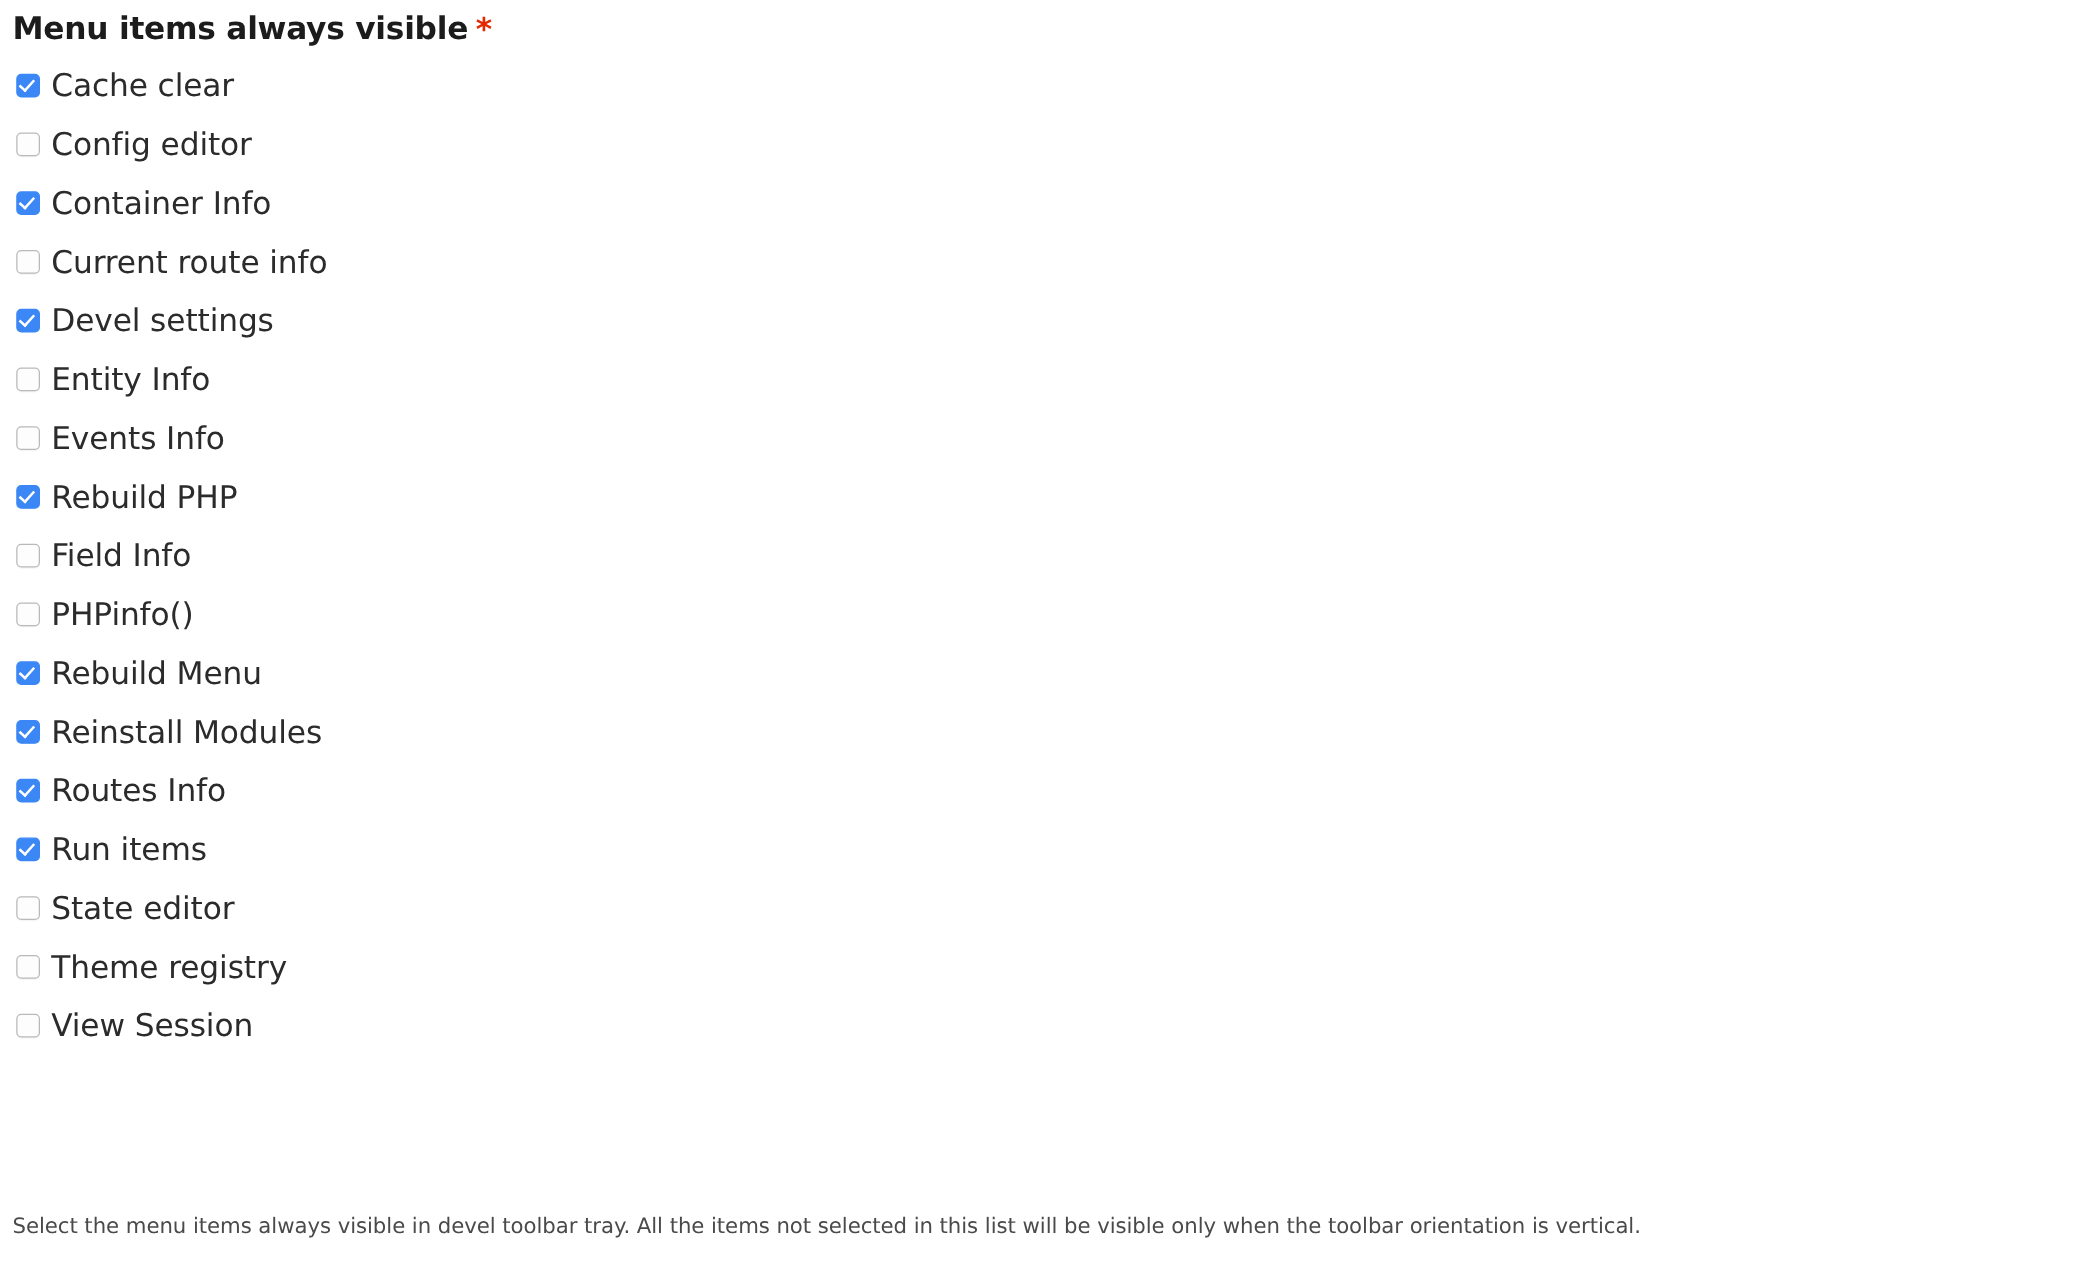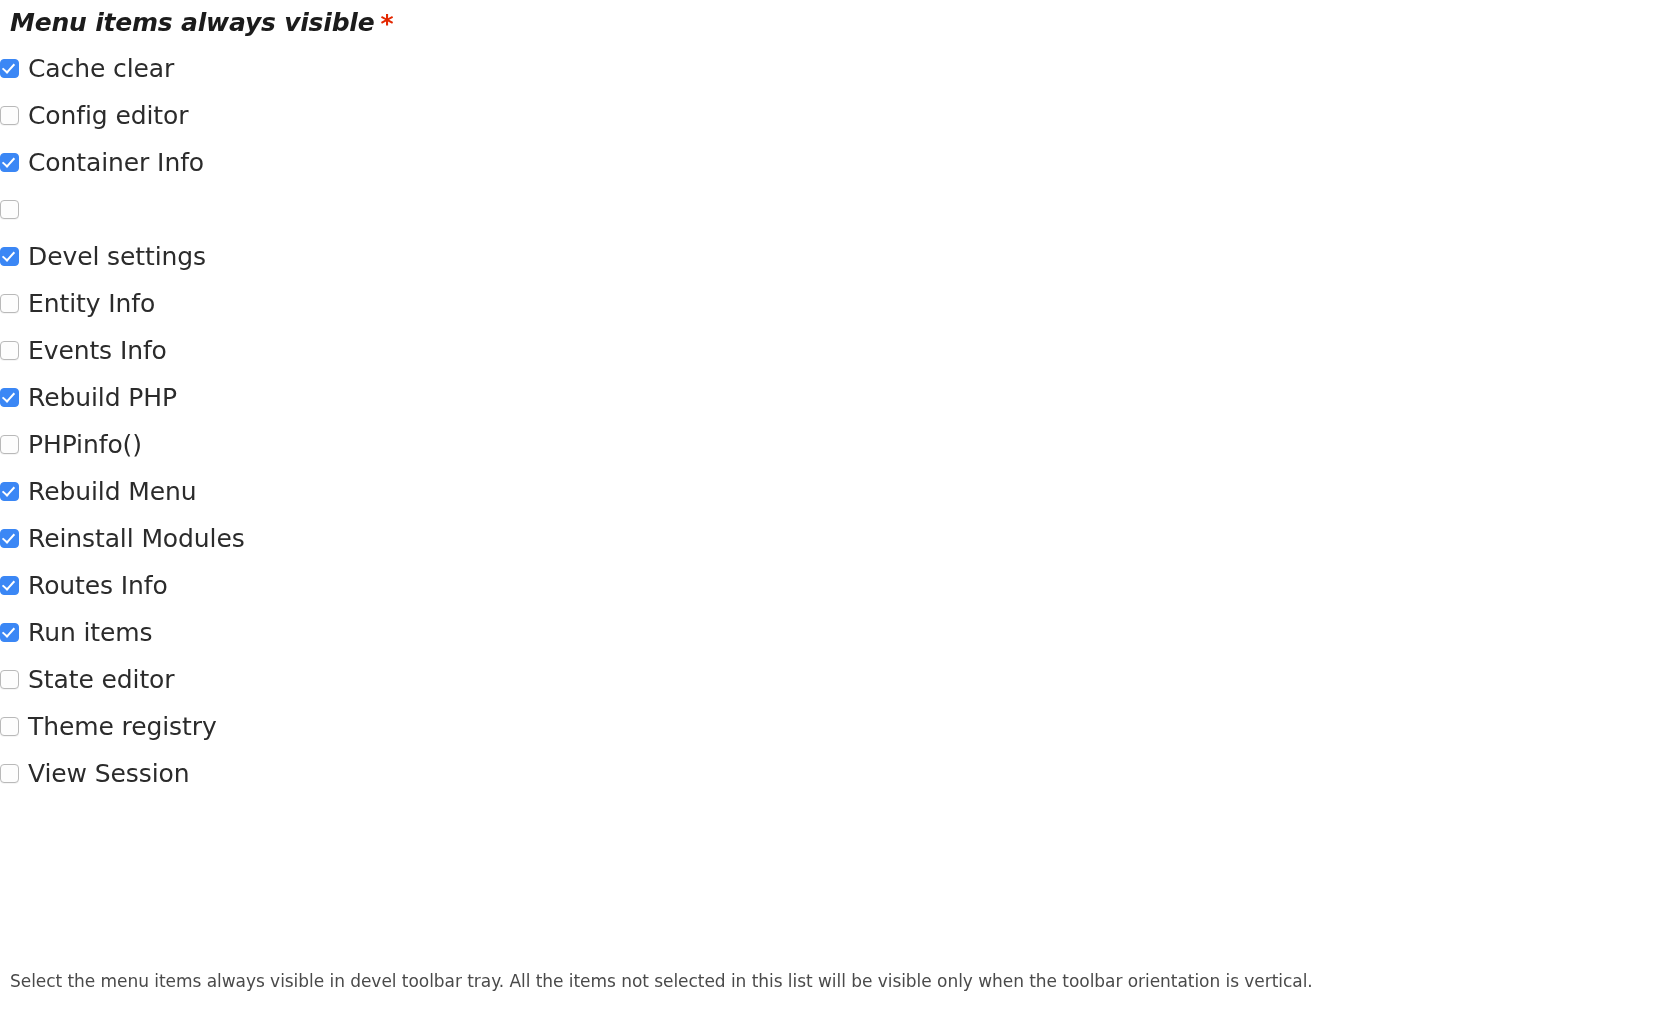--- a/index.html
+++ b/index.html
@@ -26,21 +26,20 @@
   .field-label {
     position: absolute;
     left: 10px;
     top: 8px;
     font-size: 25px;
     font-weight: bold;
     color: #1c1c1c;
     letter-spacing: -0.2px;
     white-space: nowrap;
     line-height: 30px;
-    font-style: italic;
   }
 
   .required-mark {
     color: #e32700;
     font-weight: bold;
     font-size: 25px;
     margin-left: 6px;
     vertical-align: top;
     position: relative;
     top: 1px;
@@ -51,20 +50,21 @@
     left: 0;
     top: 50px;
     width: 1680px;
   }
 
   .checkbox-row {
     position: relative;
     height: 47px;
     display: flex;
     align-items: flex-start;
+    padding-left: 13px;
   }
 
   .cb {
     position: relative;
     flex: 0 0 auto;
     width: 19px;
     height: 19px;
     border-radius: 4px;
     box-sizing: border-box;
     margin-top: 9px;
@@ -134,20 +134,21 @@
         <span class="cb-label">Config editor</span>
       </div>
       <div class="checkbox-row">
         <span class="cb checked">
           <span class="tick"></span>
         </span>
         <span class="cb-label">Container Info</span>
       </div>
       <div class="checkbox-row">
         <span class="cb unchecked"></span>
+        <span class="cb-label">Current route info</span>
       </div>
       <div class="checkbox-row">
         <span class="cb checked">
           <span class="tick"></span>
         </span>
         <span class="cb-label">Devel settings</span>
       </div>
       <div class="checkbox-row">
         <span class="cb unchecked"></span>
         <span class="cb-label">Entity Info</span>
@@ -157,20 +158,24 @@
         <span class="cb-label">Events Info</span>
       </div>
       <div class="checkbox-row">
         <span class="cb checked">
           <span class="tick"></span>
         </span>
         <span class="cb-label">Rebuild PHP</span>
       </div>
       <div class="checkbox-row">
         <span class="cb unchecked"></span>
+        <span class="cb-label">Field Info</span>
+      </div>
+      <div class="checkbox-row">
+        <span class="cb unchecked"></span>
         <span class="cb-label">PHPinfo()</span>
       </div>
       <div class="checkbox-row">
         <span class="cb checked">
           <span class="tick"></span>
         </span>
         <span class="cb-label">Rebuild Menu</span>
       </div>
       <div class="checkbox-row">
         <span class="cb checked">

